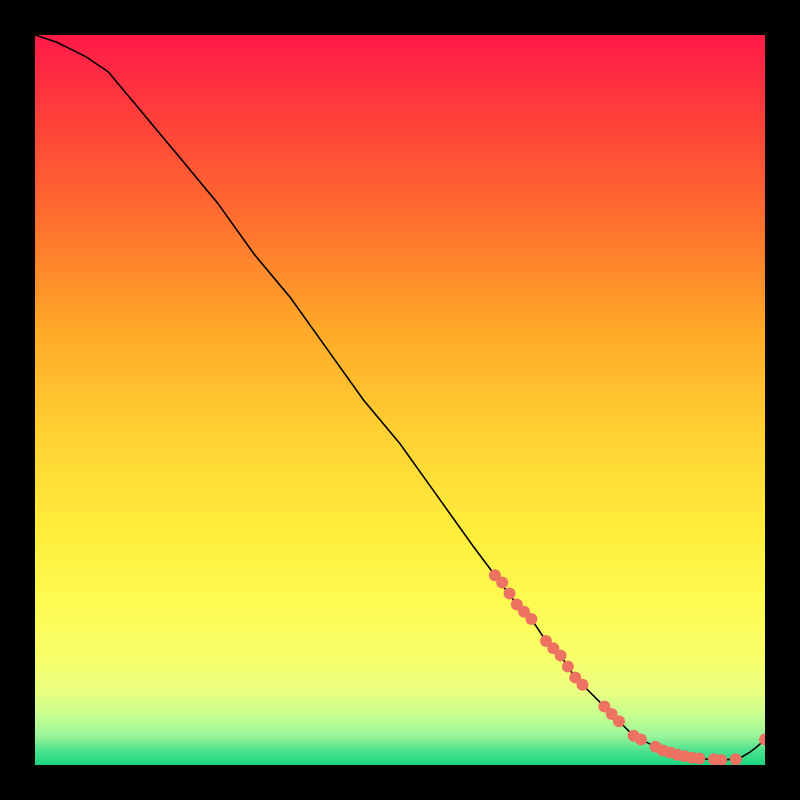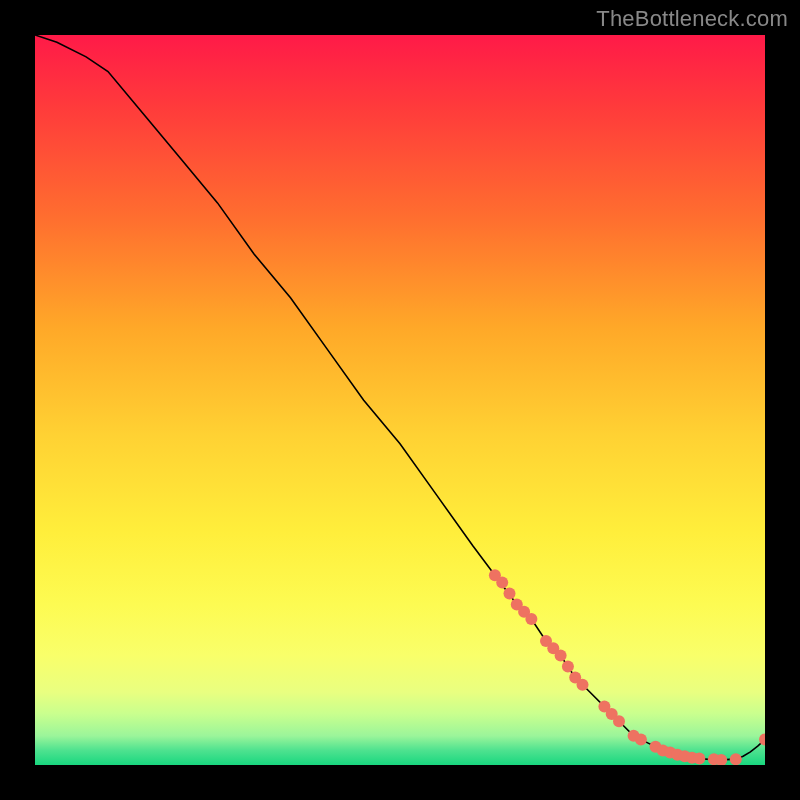--- a/index.html
+++ b/index.html
@@ -60,21 +60,20 @@
   }
   .marker {
     fill: #ee7261;
     stroke: none;
   }
 </style>
 </head>
 <body>
 
 <div class="frame">
-  <div class="watermark">TheBottleneck.com</div>
   <div class="plot">
     <svg id="chart-svg" width="730" height="730" viewBox="0 0 730 730">
         <path d="M0.00 0.00 L21.90 7.30 L51.10 21.90 L73.00 36.50 L109.50 80.30 L146.00 124.10 L182.50 167.90 L219.00 219.00 L255.50 262.80 L292.00 313.90 L328.50 365.00 L365.00 408.80 L401.50 459.90 L438.00 511.00 L459.90 540.20 L481.80 569.40 L496.40 584.00 L511.00 605.90 L525.60 620.50 L540.20 642.40 L554.80 657.00 L569.40 671.60 L584.00 686.20 L598.60 700.80 L613.20 708.10 L627.80 715.40 L642.40 719.78 L657.00 722.70 L671.60 724.16 L686.20 724.89 L700.80 724.16 L708.10 721.24 L715.40 716.86 L722.70 711.02 L730.00 704.45 " class="curve"></path>
         <circle cx="459.90" cy="540.20" r="6" class="marker"></circle>
         <circle cx="467.20" cy="547.50" r="6" class="marker"></circle>
         <circle cx="474.50" cy="558.45" r="6" class="marker"></circle>
         <circle cx="481.80" cy="569.40" r="6" class="marker"></circle>
         <circle cx="489.10" cy="576.70" r="6" class="marker"></circle>
         <circle cx="496.40" cy="584.00" r="6" class="marker"></circle>
         <circle cx="511.00" cy="605.90" r="6" class="marker"></circle>

